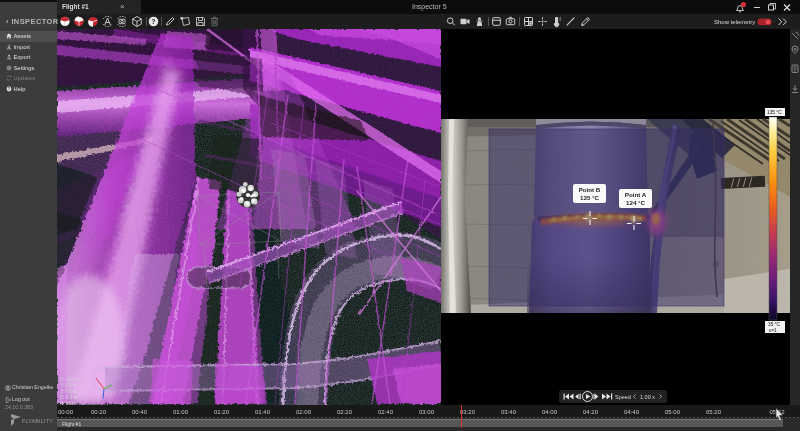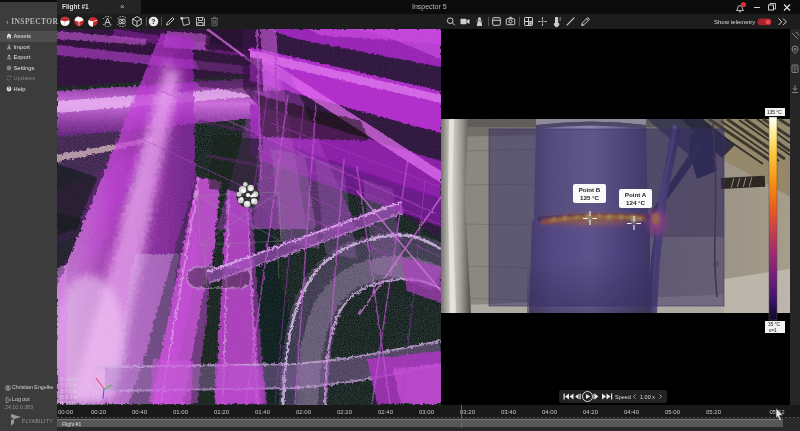--- a/index.html
+++ b/index.html
@@ -11,21 +11,21 @@
 #tab{left:57px;top:0;width:84px;height:14px;background:#242424;color:#ddd;
   font-size:6.5px;line-height:14px;padding-left:5px;font-weight:bold;}
 #tabx{left:120px;top:3px;font-size:8px;color:#bbb;line-height:8px;}
 #wtitle{left:412px;top:3px;font-size:7px;color:#bbb;}
 
 #toolbarL{left:57px;top:14px;width:384px;height:15px;background:#1d1d1d;}
 #toolbarR{left:441px;top:14px;width:359px;height:15px;background:#1d1d1d;}
 
 #sidebar{left:0;top:2px;width:57px;height:429px;background:#3c3c3c;}
 #sbhead{left:0;top:13px;width:57px;height:17px;color:#b4b4b4;font-size:7.5px;
-  font-weight:bold;letter-spacing:.4px;line-height:17px;white-space:nowrap;font-family:Liberation Serif, serif;}
+  font-weight:bold;letter-spacing:.4px;line-height:17px;white-space:nowrap;}
 .mitem{left:0;width:57px;height:10.5px;font-size:5.8px;line-height:10.5px;color:#e0e0e0;
   padding-left:13.5px;white-space:nowrap;}
 .mico{position:absolute;left:5.5px;top:2.2px;width:6px;height:6px;}
 .sbsm{left:0;width:57px;font-size:5.3px;color:#cfcfcf;padding-left:12px;white-space:nowrap;}
 
 #vpL{left:57px;top:29px;width:384px;height:376px;background:#10100e;}
 #vpR{left:441px;top:29px;width:349px;height:376px;background:#000;}
 #strip{left:790px;top:29px;width:10px;height:376px;background:#262626;}
 
 #ruler{left:57px;top:405px;width:743px;height:13px;background:#191919;}

